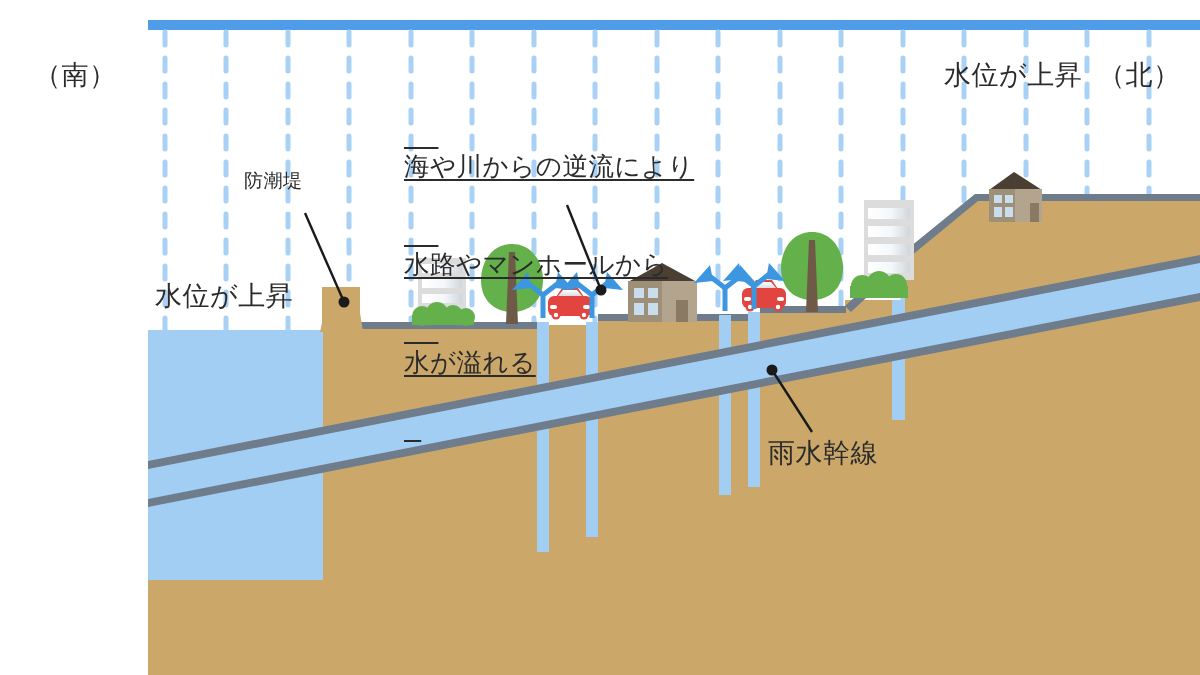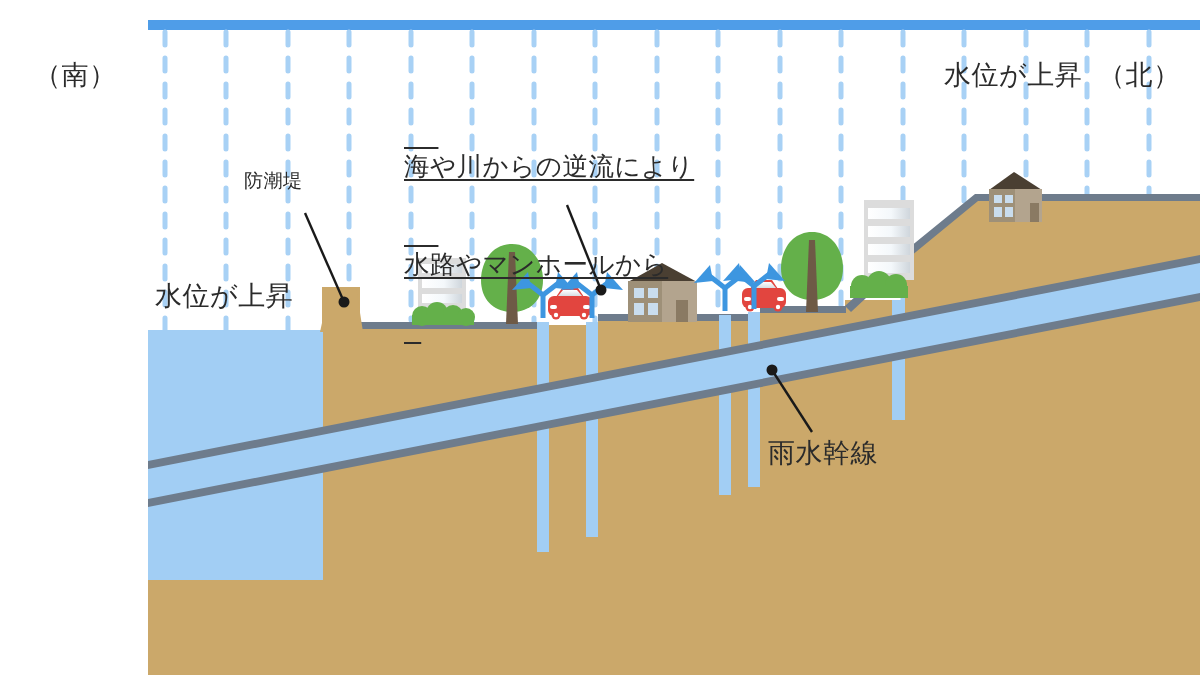--- a/index.html
+++ b/index.html
@@ -298,20 +298,21 @@
 
   <div class="lbl lbl-south">（南）</div>
 
   <div class="lbl lbl-rain">水位が上昇</div>
 
   <div class="lbl lbl-north">（北）</div>
 
   <div class="lbl lbl-backflow">
     <span>海や川からの逆流により</span>
     <span>水路やマンホールから</span>
+    <span>水が溢れる</span>
   </div>
 
   <div class="lbl lbl-seawall">防潮堤</div>
 
   <div class="lbl lbl-waterrise">水位が上昇</div>
 
 
   <div class="lbl lbl-trunk">雨水幹線</div>
 
 </div>

